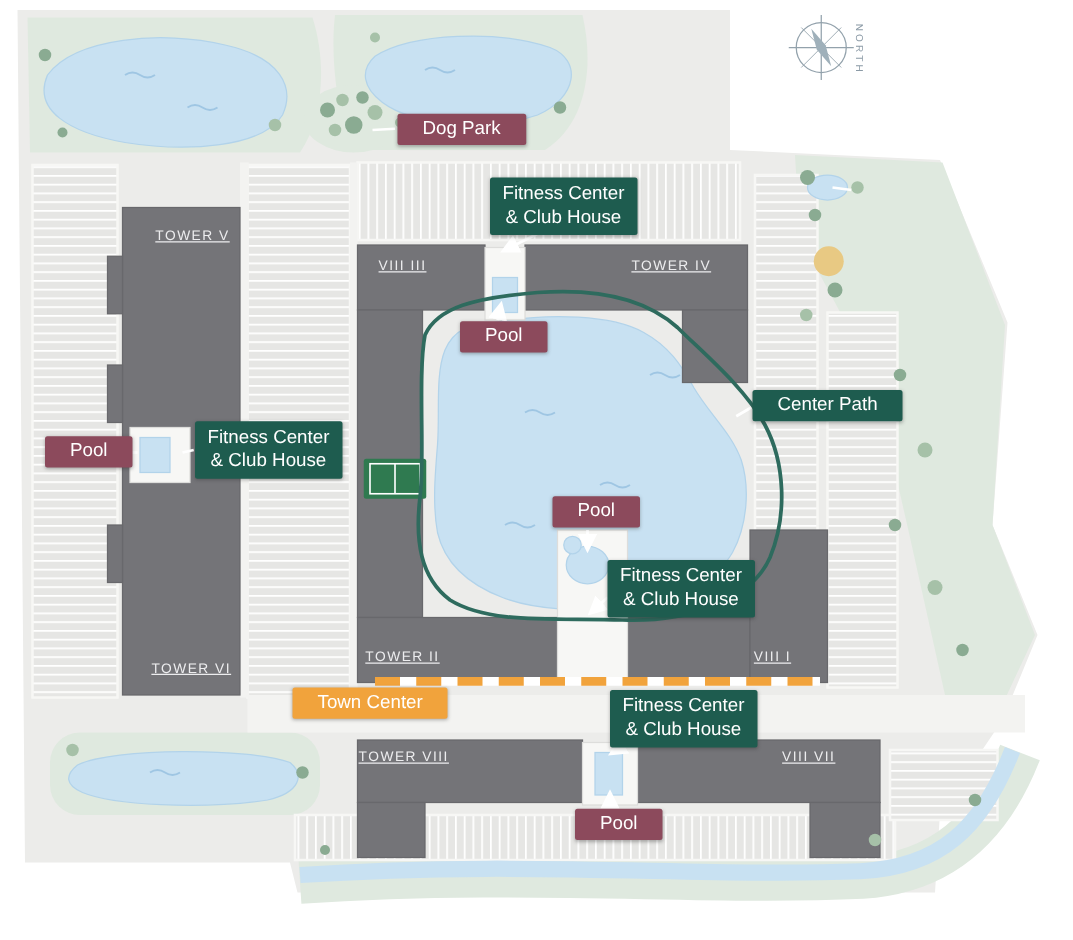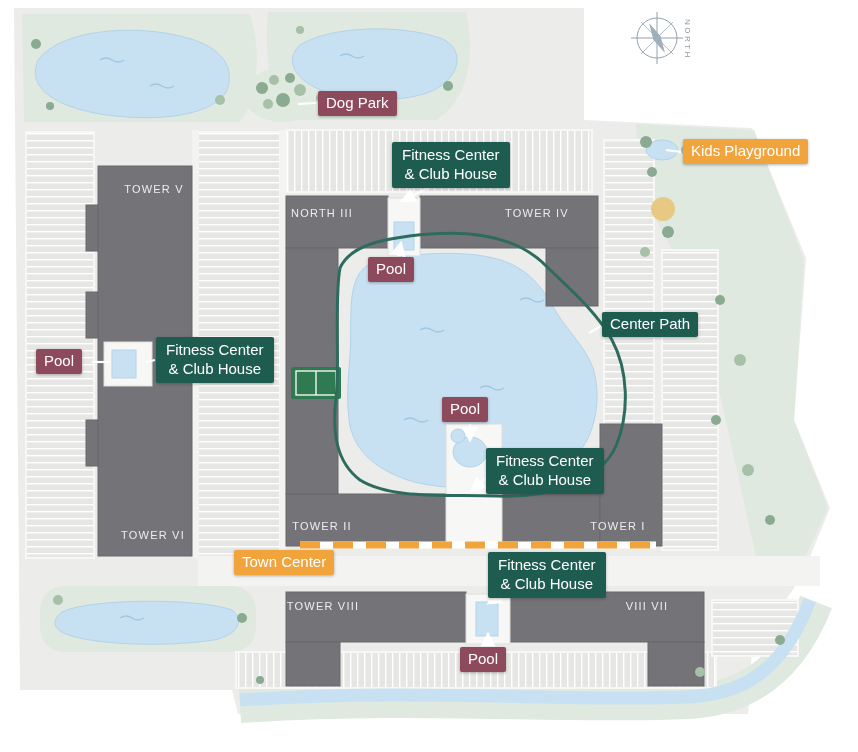--- a/index.html
+++ b/index.html
@@ -1,23 +1,23 @@
 <!DOCTYPE html>
 <html style="--maroon: #8c4a5c; --teal: #1e5c4f; --orange: #f1a33c; --building: #747478; --water: #c8e1f2; --green: #dfe9df; --tree: #8aab92; --base: #ececea; --parking: #e6e6e4;"><head>
 <meta charset="utf-8">
 <style>
   html,body{margin:0;padding:0;background:#ffffff;}
   .stage{position:relative;width:858px;height:752px;background:#ffffff;overflow:hidden;
          font-family:"Liberation Sans",sans-serif;}
   .stage svg.base{position:absolute;left:0;top:0;}
   .tower-label{position:absolute;transform:translate(-50%,-50%);color:#ededef;font-size:11px;
-               letter-spacing:1.2px;white-space:nowrap;}
+               letter-spacing:1.2px;white-space:nowrap;text-decoration:underline;}
   .badge{position:absolute;color:#fff;border-radius:2px;box-shadow:0 1px 3px rgba(40,40,40,.35);
          font-size:15px;white-space:nowrap;}
-  .badge.single{padding:3px 8px 5px;}
+  .badge.single{padding:3px 20px 5px;}
   .badge.two{text-align:center;line-height:19px;padding:3px 10px 5px;}
   .badge .ln{display:block;}
   .maroon{background:var(--maroon,#8c4a5c);}
   .teal{background:var(--teal,#1e5c4f);}
   .orange{background:var(--orange,#f1a33c);}
   
   .fill-base{fill:var(--base,#ececea);}
   .fill-green{fill:var(--green,#dfe9df);}
   .fill-water{fill:var(--water,#c8e1f2);stroke:#b2d3ea;stroke-width:1;}
   .fill-bldg{fill:var(--building,#747478);}
@@ -194,29 +194,28 @@
       <line x1="-26" y1="0" x2="26" y2="0"></line>
       <line x1="-16" y1="-16" x2="16" y2="16" stroke-width="0.7"></line>
       <line x1="16" y1="-16" x2="-16" y2="16" stroke-width="0.7"></line>
       <path d="M0,-17 L4,0 L0,17 L-4,0 Z" fill="#9fb0ba" stroke="none" transform="rotate(-28)"></path>
       <text transform="translate(28,-19) rotate(90)" font-size="8" letter-spacing="2.5" fill="#8b9aa6" stroke="none" font-family="Liberation Sans, sans-serif">NORTH</text>
     </g>
   </svg>
 
   <div class="tower-label" style="left:154px;top:189px">TOWER V</div>
   <div class="tower-label" style="left:153px;top:535px">TOWER VI</div>
-  <div class="tower-label" style="left:322px;top:213px">NORTH III</div>
+  <div class="tower-label" style="left:322px;top:213px">VIII III</div>
   <div class="tower-label" style="left:537px;top:213px">TOWER IV</div>
   <div class="tower-label" style="left:322px;top:526px">TOWER II</div>
-  <div class="tower-label" style="left:618px;top:526px">TOWER I</div>
+  <div class="tower-label" style="left:618px;top:526px">VIII I</div>
   <div class="tower-label" style="left:323px;top:606px">TOWER VIII</div>
   <div class="tower-label" style="left:647px;top:606px">VIII VII</div>
 
   <div class="badge single maroon" style="left:318px;top:91px">Dog Park</div>
-  <div class="badge single orange" style="left:683px;top:139px">Kids Playground</div>
 
   <div class="badge two teal" style="left:392px;top:142px">
     <span class="ln">Fitness Center</span>
     <span class="ln">&amp; Club House</span>
   </div>
 
   <div class="badge single maroon" style="left:368px;top:257px">Pool</div>
   <div class="badge single teal" style="left:602px;top:312px">Center Path</div>
   <div class="badge single maroon" style="left:36px;top:349px">Pool</div>
 

